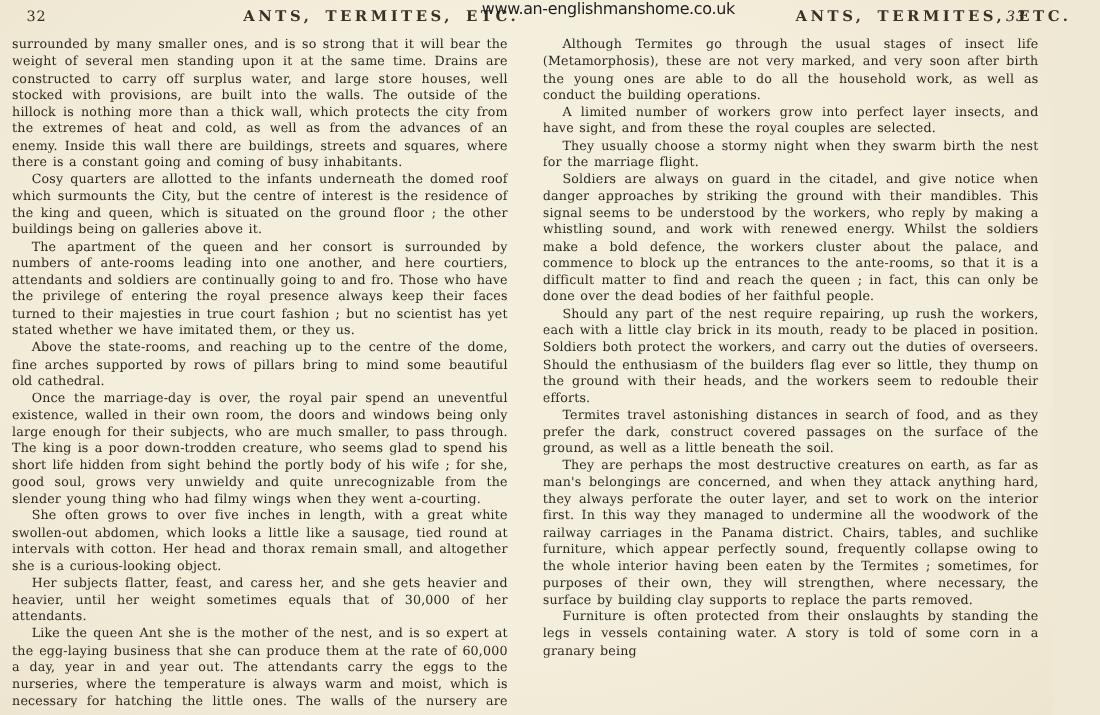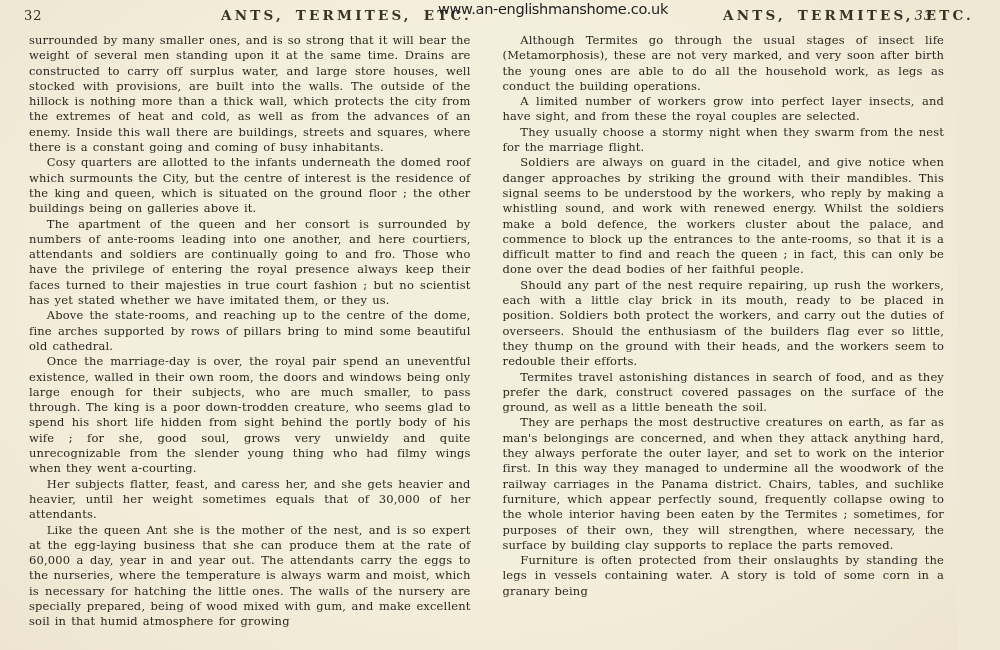--- a/index.html
+++ b/index.html
@@ -24,21 +24,21 @@
     word-spacing: 4px; color: #3b3126; white-space: nowrap; text-align: right; font-weight: bold;
   }
   .running-head.left { left: 0; width: 472px; }
   .running-head.right { left: 534px; width: 440px; }
   .watermark {
     position: absolute; top: 1px; left: 428px; width: 250px; text-align: center;
     font-family: "DejaVu Sans", sans-serif; font-size: 14.5px; color: #1d1d1d;
     letter-spacing: -0.3px;
   }
   .columns {
-    position: absolute; top: 33px; left: 29px; right: 13px;
+    position: absolute; top: 33px; left: 11px; right: 13px;
     display: flex; gap: 32px;
   }
   .col {
     width: 479px; height: 610px; overflow: hidden;
     text-align: justify;
     font-size: 11.5px; line-height: 15.3px;
     letter-spacing: 0.15px; word-spacing: 1.2px;
     color: #2c2820;
   }
   .col p { margin: 0; padding: 0; text-indent: 1.55em; }
@@ -58,28 +58,29 @@
   </div>
 
   <div class="columns">
 
     <div class="col">
       <p class="no-indent">surrounded by many smaller ones, and is so strong that it will bear the weight of several men standing upon it at the same time.  Drains are constructed to carry off surplus water, and large store houses, well stocked with provisions, are built into the walls.  The outside of the hillock is nothing more than a thick wall, which protects the city from the extremes of heat and cold, as well as from the advances of an enemy.  Inside this wall there are buildings, streets and squares, where there is a constant going and coming of busy inhabitants.</p>
       <p>Cosy quarters are allotted to the infants underneath the domed roof which surmounts the City, but the centre of interest is the residence of the king and queen, which is situated on the ground floor ; the other buildings being on galleries above it.</p>
       <p>The apartment of the queen and her consort is surrounded by numbers of ante-rooms leading into one another, and here courtiers, attendants and soldiers are continually going to and fro.  Those who have the privilege of entering the royal presence always keep their faces turned to their majesties in true court fashion ; but no scientist has yet stated whether we have imitated them, or they us.</p>
       <p>Above the state-rooms, and reaching up to the centre of the dome, fine arches supported by rows of pillars bring to mind some beautiful old cathedral.</p>
       <p>Once the marriage-day is over, the royal pair spend an uneventful existence, walled in their own room, the doors and windows being only large enough for their subjects, who are much smaller, to pass through.  The king is a poor down-trodden creature, who seems glad to spend his short life hidden from sight behind the portly body of his wife ; for she, good soul, grows very unwieldy and quite unrecognizable from the slender young thing who had filmy wings when they went a-courting.</p>
+      <p>She often grows to over five inches in length, with a great white swollen-out abdomen, which looks a little like a sausage, tied round at intervals with cotton.  Her head and thorax remain small, and altogether she is a curious-looking object.</p>
       <p>Her subjects flatter, feast, and caress her, and she gets heavier and heavier, until her weight sometimes equals that of 30,000 of her attendants.</p>
       <p>Like the queen Ant she is the mother of the nest, and is so expert at the egg-laying business that she can produce them at the rate of 60,000 a day, year in and year out.  The attendants carry the eggs to the nurseries, where the temperature is always warm and moist, which is necessary for hatching the little ones.  The walls of the nursery are specially prepared, being of wood mixed with gum, and make excellent soil in that humid atmosphere for growing</p>
     </div>
 
     <div class="col">
-      <p>Although Termites go through the usual stages of insect life (Metamorphosis), these are not very marked, and very soon after birth the young ones are able to do all the household work, as legs as conduct the building operations.</p>
+      <p>Although Termites go through the usual stages of insect life (Metamorphosis), these are not very marked, and very soon after birth the young ones are able to do all the household work, as well as conduct the building operations.</p>
       <p>A limited number of workers grow into perfect layer insects, and have sight, and from these the royal couples are selected.</p>
-      <p>They usually choose a stormy night when they swarm from the nest for the marriage flight.</p>
+      <p>They usually choose a stormy night when they swarm birth the nest for the marriage flight.</p>
       <p>Soldiers are always on guard in the citadel, and give notice when danger approaches by striking the ground with their mandibles.  This signal seems to be understood by the workers, who reply by making a whistling sound, and work with renewed energy.  Whilst the soldiers make a bold defence, the workers cluster about the palace, and commence to block up the entrances to the ante-rooms, so that it is a difficult matter to find and reach the queen ; in fact, this can only be done over the dead bodies of her faithful people.</p>
       <p>Should any part of the nest require repairing, up rush the workers, each with a little clay brick in its mouth, ready to be placed in position.  Soldiers both protect the workers, and carry out the duties of overseers.  Should the enthusiasm of the builders flag ever so little, they thump on the ground with their heads, and the workers seem to redouble their efforts.</p>
       <p>Termites travel astonishing distances in search of food, and as they prefer the dark, construct covered passages on the surface of the ground, as well as a little beneath the soil.</p>
       <p>They are perhaps the most destructive creatures on earth, as far as man's belongings are concerned, and when they attack anything hard, they always perforate the outer layer, and set to work on the interior first.  In this way they managed to undermine all the woodwork of the railway carriages in the Panama district.  Chairs, tables, and suchlike furniture, which appear perfectly sound, frequently collapse owing to the whole interior having been eaten by the Termites ; sometimes, for purposes of their own, they will strengthen, where necessary, the surface by building clay supports to replace the parts removed.</p>
       <p>Furniture is often protected from their onslaughts by standing the legs in vessels containing water.  A story is told of some corn in a granary being</p>
 
     </div>
 
   </div>
 

